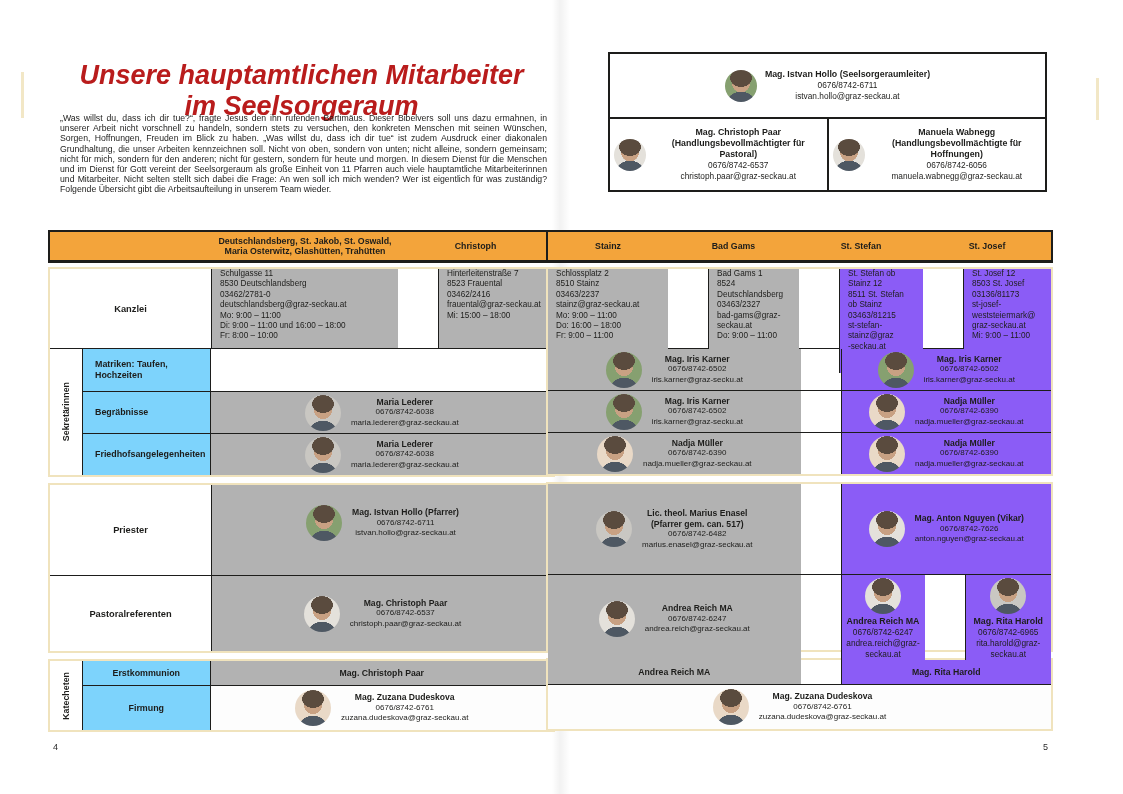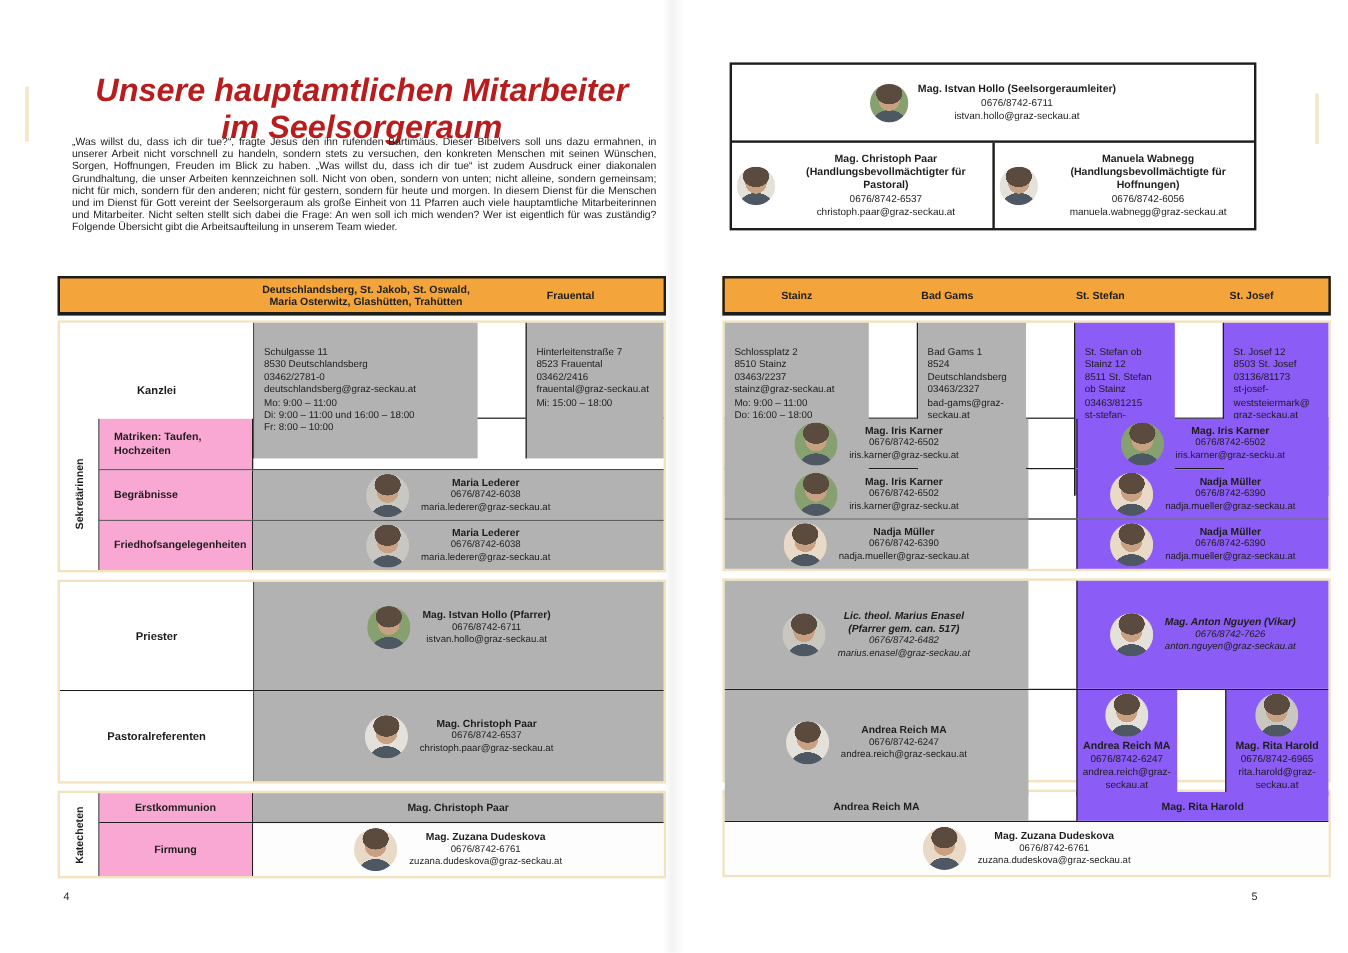--- a/index.html
+++ b/index.html
@@ -45,61 +45,61 @@
     background-repeat:no-repeat;}
   .avatar.sm{width:32px;height:32px;}
   .av-green{background-color:#86a070;}
   .av-light{background-color:#e4e1db;}
   .av-gray{background-color:#c9c7c2;}
   .av-warm{background-color:#e9d9c7;}
 
   
   .ptable{position:absolute;top:230px;width:507px;}
   .ptable.tleft{left:48px;}
-  .ptable.tright{left:602px;}
+  .ptable.tright{left:546px;}
   .thead{height:33px;background:#f3a43b;border:2px solid #1d1d1b;border-bottom-width:3px;
     box-sizing:border-box;display:grid;align-items:center;}
   .thead-left{grid-template-columns:162px 186px 1fr;}
   .thead-right{grid-template-columns:120px 131px 124px 1fr;}
   .th-cell{text-align:center;font-weight:bold;font-size:8.8px;line-height:10.3px;white-space:pre-line;padding:0 2px;}
   .block{border:2px solid #f0e3bd;box-sizing:border-box;background:#fff;}
   .b1{margin-top:4px;}
   .b2,.b3{margin-top:6px;}
   .row{display:grid;box-sizing:border-box;}
   .bt{border-top:1.5px solid #1d1d1b;}
   .cell{box-sizing:border-box;min-width:0;}
   .gray{background:#b2b2b2;}
   .lightg{background:#8b5cf6;}
   .whiteb{background:#fdfdfd;}
   .bl{border-left:1.5px solid #1d1d1b;margin-left:40px;}
   .lbl{border-right:1.5px solid #1d1d1b;display:flex;align-items:center;justify-content:center;
     font-weight:bold;font-size:9.3px;text-align:center;background:#fff;}
   .sublbl{border-right:1.5px solid #1d1d1b;display:flex;align-items:center;justify-content:center;
-    font-weight:bold;font-size:8.9px;line-height:11px;background:#f9a8d4;text-align:center;padding:2px 4px;box-sizing:border-box;}
+    font-weight:bold;font-size:8.9px;line-height:11px;background:#7dd3fc;text-align:center;padding:2px 4px;box-sizing:border-box;}
   .sublbl.ta-left{justify-content:flex-start;text-align:left;padding-left:12px;}
   .vgroup{display:grid;grid-template-columns:33px 1fr;}
   .vlabel{border-right:1.5px solid #1d1d1b;display:flex;align-items:center;justify-content:center;background:#fff;}
   .vlabel span{writing-mode:vertical-rl;transform:rotate(180deg);font-weight:bold;font-size:8.9px;white-space:nowrap;}
-  .addr{padding:20px 8px;font-size:8.2px;line-height:10.4px;white-space:pre-line;}
+  .addr{padding:0 8px;font-size:8.2px;line-height:10.4px;white-space:pre-line;}
   
   .person{display:flex;align-items:center;justify-content:center;gap:10px;padding:2px 6px;}
   .person .ptext .pname{font-size:8.6px;line-height:10.5px;}
   .person .ptext .pline{font-size:8px;line-height:10.5px;}
   .person-stack{display:flex;flex-direction:column;align-items:center;gap:4px;padding:20px;}
   .person-stack .person{padding:0;}
   .person-v{display:flex;flex-direction:column;align-items:center;justify-content:center;gap:2px;padding:3px;}
   .namebar{display:flex;align-items:center;justify-content:center;font-weight:bold;font-size:8.7px;}
   
   .r-kanzlei-l{grid-template-columns:162px 186px 1fr;height:79px;}
   .r-kanzlei-r{grid-template-columns:120px 131px 124px 1fr;height:79px;}
   .sek-rows .row{grid-template-columns:127.5px 1fr;height:42px;}
   .r-half{grid-template-columns:252.5px 1fr;height:42px;}
   .r-priester-l{grid-template-columns:162px 1fr;height:90px;}
   .r-pastoral-l{grid-template-columns:162px 1fr;height:76px;}
-  .r-priester-r{grid-template-columns:252.5px 1fr;height:90px;font-style:italic;}
+  .r-priester-r{grid-template-columns:252.5px 1fr;height:90px;}
   .r-pastoral-r{grid-template-columns:252.5px 124px 1fr;height:76px;}
   .kat-rows .r-erst{grid-template-columns:127.5px 1fr;height:24px;}
   .kat-rows .r-firm{grid-template-columns:127.5px 1fr;height:45px;}
   .r-erst-r{grid-template-columns:252.5px 1fr;height:24px;}
   .r-firm-r{grid-template-columns:1fr;height:45px;}
 </style>
 </head>
 <body>
 
 <div class="fold"></div>
@@ -139,21 +139,21 @@
       </div>
     </div>
   </div>
 </div>
 
 <div class="ptable tleft">
   <div class="thead thead-left">
     <div class="th-cell"></div>
     <div class="th-cell">Deutschlandsberg, St. Jakob, St. Oswald,
 Maria Osterwitz, Glashütten, Trahütten</div>
-    <div class="th-cell">Frauental</div>
+    <div class="th-cell">Christoph</div>
   </div>
 
   <div class="block b1">
     <div class="row r-kanzlei-l">
       <div class="lbl">Kanzlei</div>
       <div class="cell gray addr">Schulgasse 11
 8530 Deutschlandsberg
 03462/2781-0
 deutschlandsberg@graz-seckau.at
 Mo: 9:00 – 11:00

